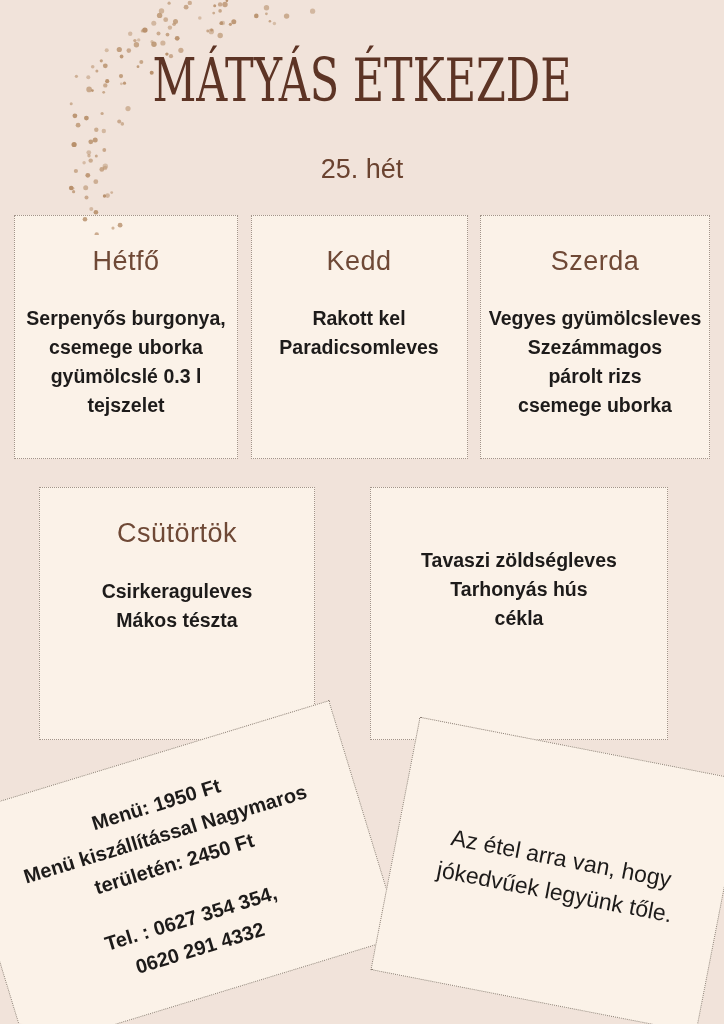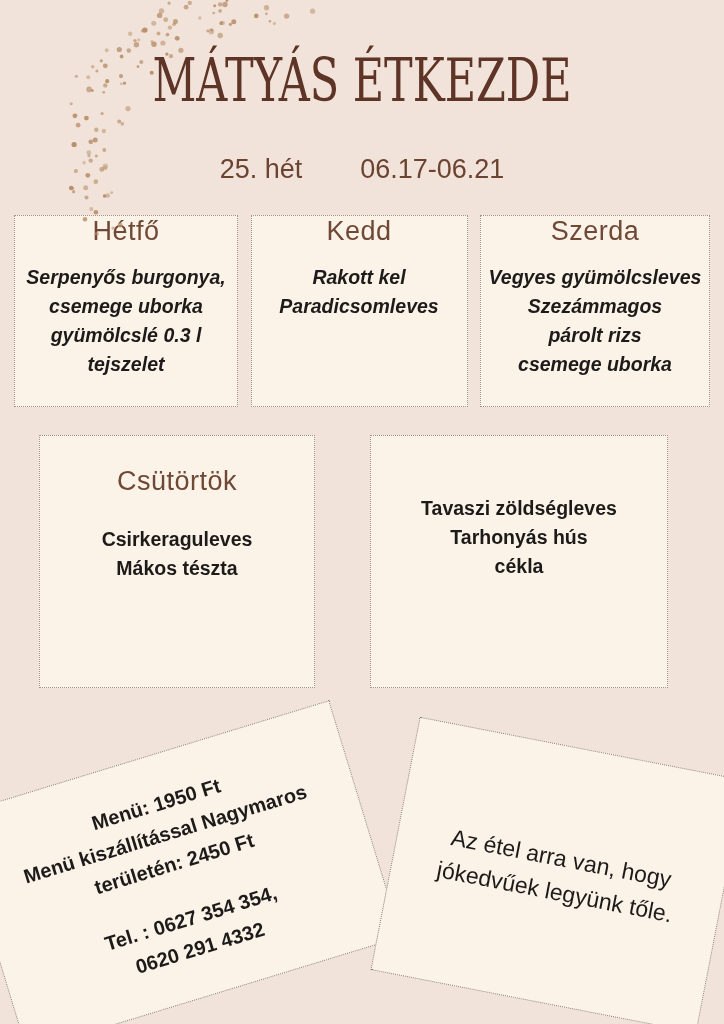--- a/index.html
+++ b/index.html
@@ -39,30 +39,30 @@
   
   .menu-row{display:grid;justify-content:space-between;}
   .row-1{margin:30px 14px 0 14px;grid-template-columns:224px 217px 230px;}
   .row-2{margin:28px 56px 0 39px;grid-template-columns:276px 298px;}
   .day-card{
     background:#fbf2e8;
     border:1px dotted #a2948a;
     text-align:center;
     box-sizing:border-box;
   }
-  .row-1 .day-card{height:192px;}
+  .row-1 .day-card{height:244px;padding-top:30px;}
   .row-2 .day-card{height:253px;padding-top:30px;}
   .day-name{
     font-size:27px;
     color:#6f4936;
     font-weight:400;
     letter-spacing:0.5px;
   }
   .day-items{font-weight:700;font-size:19.5px;line-height:29px;}
-  .row-1 .day-items{margin-top:16px;font-style:italic;}
+  .row-1 .day-items{margin-top:27px;}
   .row-2 .day-items{margin-top:28px;}
 
   
   .note-card{
     position:absolute;
     background:#fbf2e8;
     border:1px dotted #8d8076;
     box-sizing:border-box;
     display:flex;flex-direction:column;justify-content:center;align-items:center;
     text-align:center;
@@ -214,21 +214,20 @@
       <circle cx="162.9" cy="43.0" r="2.6" fill="#b8906b" fill-opacity="0.57"></circle>
       <circle cx="274.6" cy="-18.3" r="2.5" fill="#b8906b" fill-opacity="0.49"></circle>
       <circle cx="128.8" cy="50.6" r="2.3" fill="#b8906b" fill-opacity="0.69"></circle>
       <circle cx="75.9" cy="171.0" r="2.1" fill="#b8906b" fill-opacity="0.68"></circle>
     </svg>
 
   <div class="header">
     <h1 class="title">MÁTYÁS ÉTKEZDE</h1>
     <div class="subtitle-row">
       <span>25. hét</span>
-      <span>06.17-06.21</span>
     </div>
   </div>
 
   <div class="menu-row row-1">
   <div class="day-card">
     <div class="day-name">Hétfő</div>
     <div class="day-items">
           <div>Serpenyős burgonya,</div>
           <div>csemege uborka</div>
           <div>gyümölcslé 0.3 l</div>

